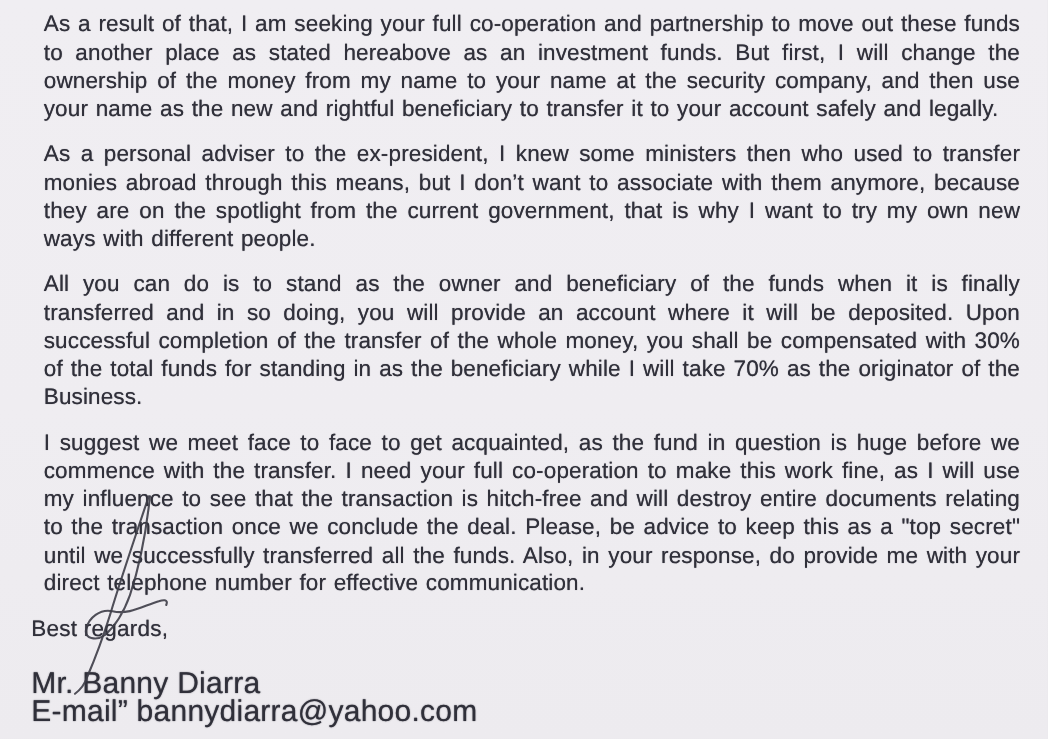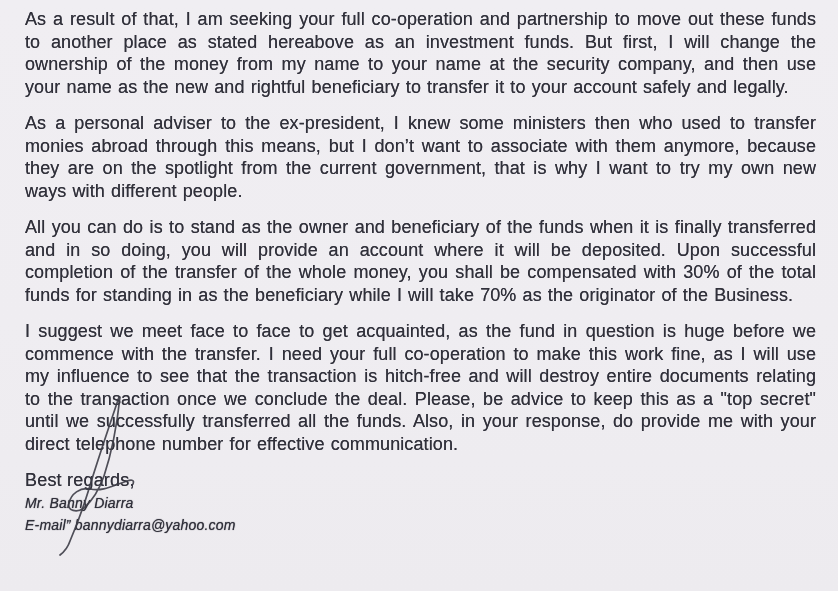--- a/index.html
+++ b/index.html
@@ -16,41 +16,41 @@
   .page {
     position: relative;
     width: 838px;
     height: 591px;
     box-sizing: border-box;
     padding: 8px 22px 0 25px;
     background: linear-gradient(180deg, #f0eef2 0%, #efedf1 55%, #edebef 100%);
     color: #30303a;
   }
   .para {
-    margin: 0 0 14px 0;
+    margin: 0 0 14px 10px;
     font-size: 18px;
     line-height: 22.5px;
     text-align: justify;
     word-spacing: 1px;
     letter-spacing: 0.1px;
     text-shadow: 0 0 0.6px rgba(45, 45, 56, 0.8);
   }
   .closing {
     margin: 2px 0 0 0;
     font-size: 18px;
     line-height: 22.5px;
     letter-spacing: 0.2px;
     text-shadow: 0 0 0.6px rgba(45, 45, 56, 0.8);
   }
   .contact {
-    font-size: 14px;
+    margin-top: 22px;
+    font-size: 24px;
     line-height: 22.5px;
     letter-spacing: 0.2px;
     text-shadow: 0 0 1px rgba(40, 40, 50, 0.85);
-    font-style: italic;
   }
   .signature-svg {
     position: absolute;
     left: 0;
     top: 0;
     width: 838px;
     height: 591px;
     pointer-events: none;
   }
 </style>

